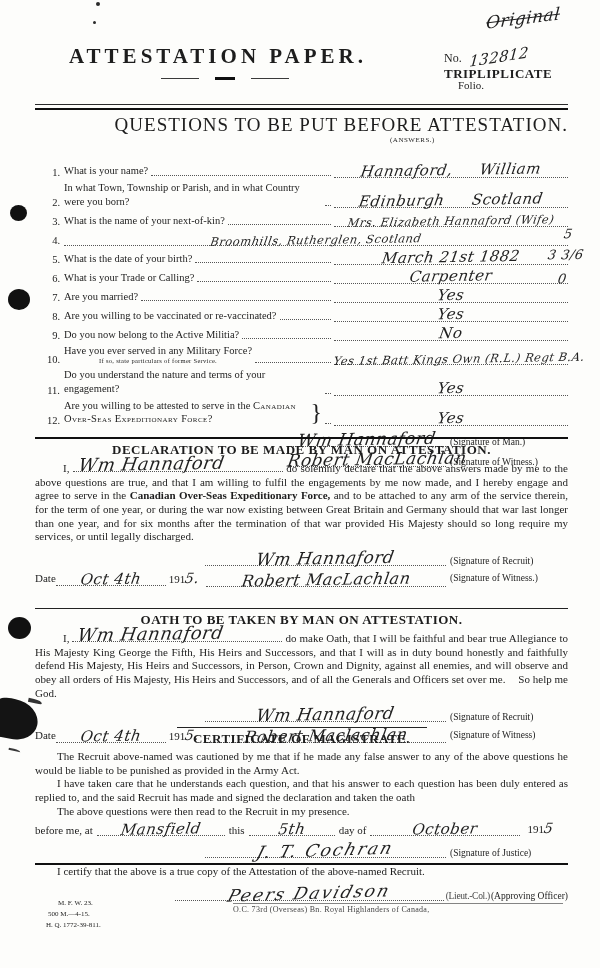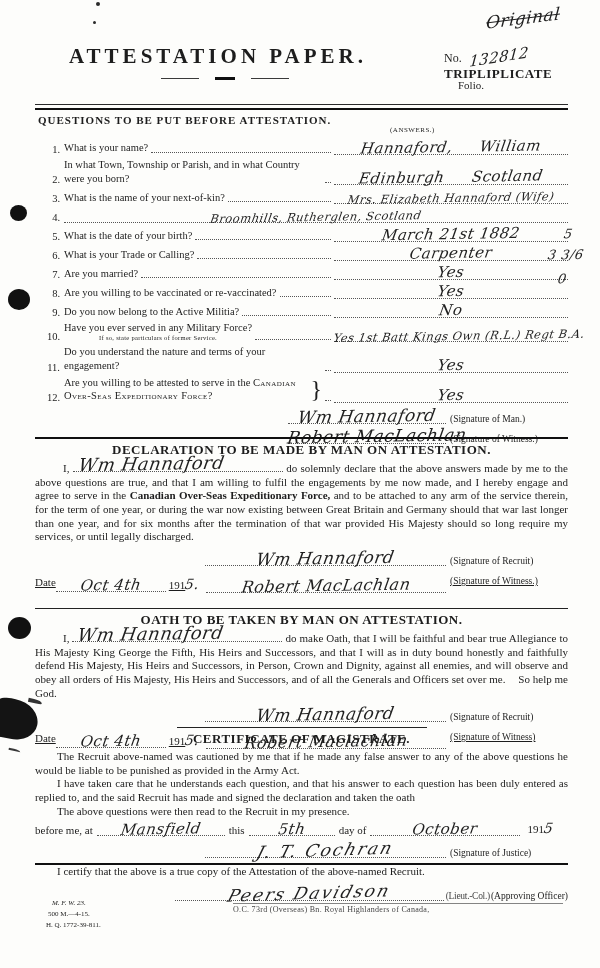--- a/index.html
+++ b/index.html
@@ -37,22 +37,22 @@
   .subtitle {
     position:absolute; top:87px; left:0; right:0; text-align:center;
     font-weight:bold; font-size:12.5px; letter-spacing:1.5px;
   }
   .rule-double {
     position:absolute; top:104px; left:35px; right:32px; height:3px;
     border-top:1px solid #2a2a2a; border-bottom:2px solid #101010;
   }
   
   .questions { position:absolute; top:114px; left:38px; right:32px; }
-  .q-heading { text-align:left; font-weight:bold; font-size:11px; letter-spacing:1px; }
-  .answers-label { margin-left:352px; font-size:7px; letter-spacing:0.5px; margin-bottom:5px; }
+  .q-heading { text-align:right; font-weight:normal; font-size:19px; letter-spacing:1px; }
+  .answers-label { margin-left:352px; font-size:7px; letter-spacing:0.5px; margin-bottom:18px; }
   .q-row { display:flex; align-items:flex-end; margin-bottom:3px; }
   .q-num { flex:none; width:22px; text-align:right; padding-right:4px; font-size:10.5px; }
   .q-text { flex:none; width:270px; display:flex; align-items:flex-end; font-size:10.5px; line-height:1.3; }
   .q-words { flex:0 1 auto; }
   .q-sub { display:block; font-size:6.5px; text-align:center; letter-spacing:0.3px; margin-top:-1px; }
   .q-leader { flex:1 1 auto; min-width:6px; border-bottom:1px dotted #555; margin:0 3px 2px 3px; }
   .q-brace { font-size:24px; font-weight:300; line-height:0.8; align-self:center; }
   .smallcaps { font-variant:small-caps; letter-spacing:0.4px; }
   .q-ans { flex:1 1 auto; border-bottom:1px dotted #555; position:relative; height:15px; text-align:center; }
   .q-ans .ans { position:absolute; left:0; right:0; bottom:-2px; font-size:15px; }
@@ -82,21 +82,21 @@
   .indent { margin-left:28px; }
   .indent-p { text-indent:22px; }
   .inline-sig {
     display:inline-block; width:210px; height:10px; vertical-align:baseline;
     border-bottom:1px dotted #555; position:relative;
   }
   .name-overlay { position:absolute; left:6px; bottom:-4px; font-size:18px; }
   .so-help { margin-left:10px; }
   .sig-row { display:flex; align-items:flex-end; margin-top:5px; }
   .sig-indent { margin-left:170px; }
-  .date-row { display:flex; align-items:flex-start; margin-top:10px; font-size:11px;text-decoration:underline; }
+  .date-row { display:flex; align-items:center; margin-top:4px; font-size:11px; }
   .date-label { flex:none; }
   .dots-date { flex:none; width:110px; border-bottom:1px dotted #555; position:relative; height:15px; text-align:center; }
   .dots-date .hw { position:absolute; left:0; right:0; bottom:-3px; font-size:15px; }
   .year { flex:none; padding-left:3px; }
   .year .hw { font-size:14px; }
   .dots-wit { flex:1 1 auto; border-bottom:1px dotted #555; position:relative; height:16px; margin-left:6px; text-align:center; }
   .dots-wit .hw { position:absolute; left:0; right:0; bottom:-3px; font-size:16px; }
   
   .before-row { display:flex; align-items:flex-end; font-size:11px; margin-top:2px; }
   .before-row > span { flex:none; }
@@ -105,21 +105,21 @@
   .dots-place .hw,.dots-day .hw,.dots-month .hw { position:absolute; left:0; right:0; bottom:-3px; font-size:15px; }
   .scrawl { letter-spacing:2px; transform:skewX(-18deg) rotate(-2deg); }
   .approving { margin-left:140px; }
   .rank { width:auto; letter-spacing:-0.3px; opacity:0.85; padding-left:2px; }
   .officer-label { width:auto; padding-left:1px; }
   .stamp {
     margin:2px 0 0 198px; font-size:8px; color:#2e2e2e; letter-spacing:0.3px;
     border-top:1px solid #777; padding-top:1px; width:330px; opacity:0.9;
   }
   .codes { position:absolute; left:46px; top:898px; font-size:7px; line-height:1.55; color:#222; }
-  .codes .c1 { margin-left:6px;font-style:italic; }
+  .codes .c1 { margin-left:12px; }
   .codes .c2 { margin-left:2px; }
   
   .dot { position:absolute; background:#111; border-radius:50%; }
   .dot1 { left:10px; top:205px; width:17px; height:16px; }
   .dot2 { left:8px;  top:289px; width:22px; height:21px; }
   .dot3 { left:8px;  top:617px; width:23px; height:22px; }
   .speck { position:absolute; background:#2a2a2a; border-radius:50%; }
   .speck1 { left:96px; top:2px; width:4px; height:4px; }
   .speck2 { left:93px; top:21px; width:3px; height:3px; }
   .blob {

